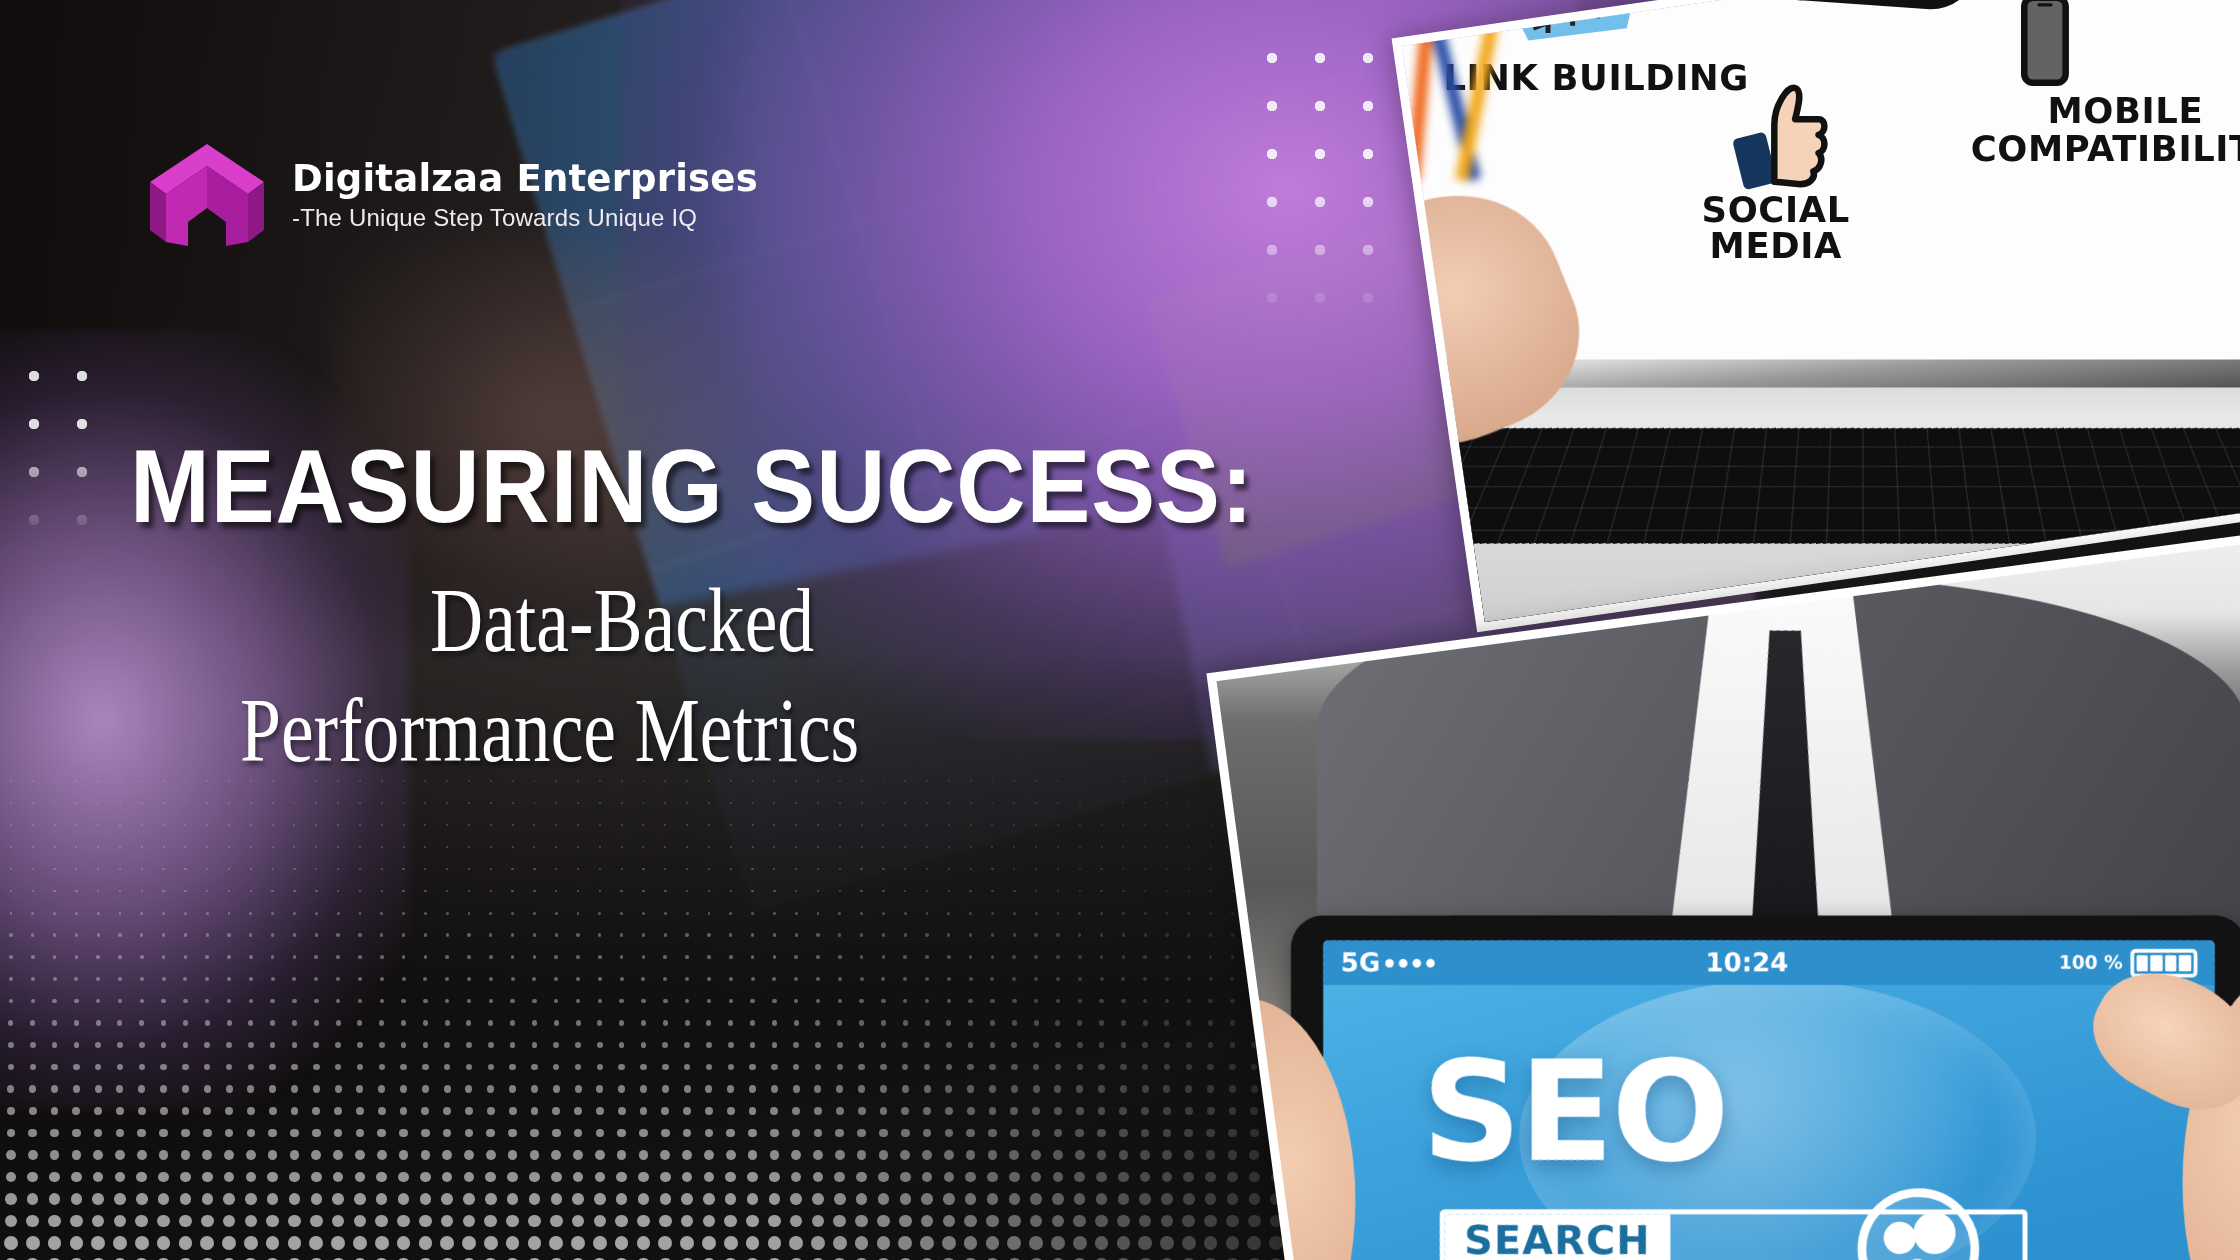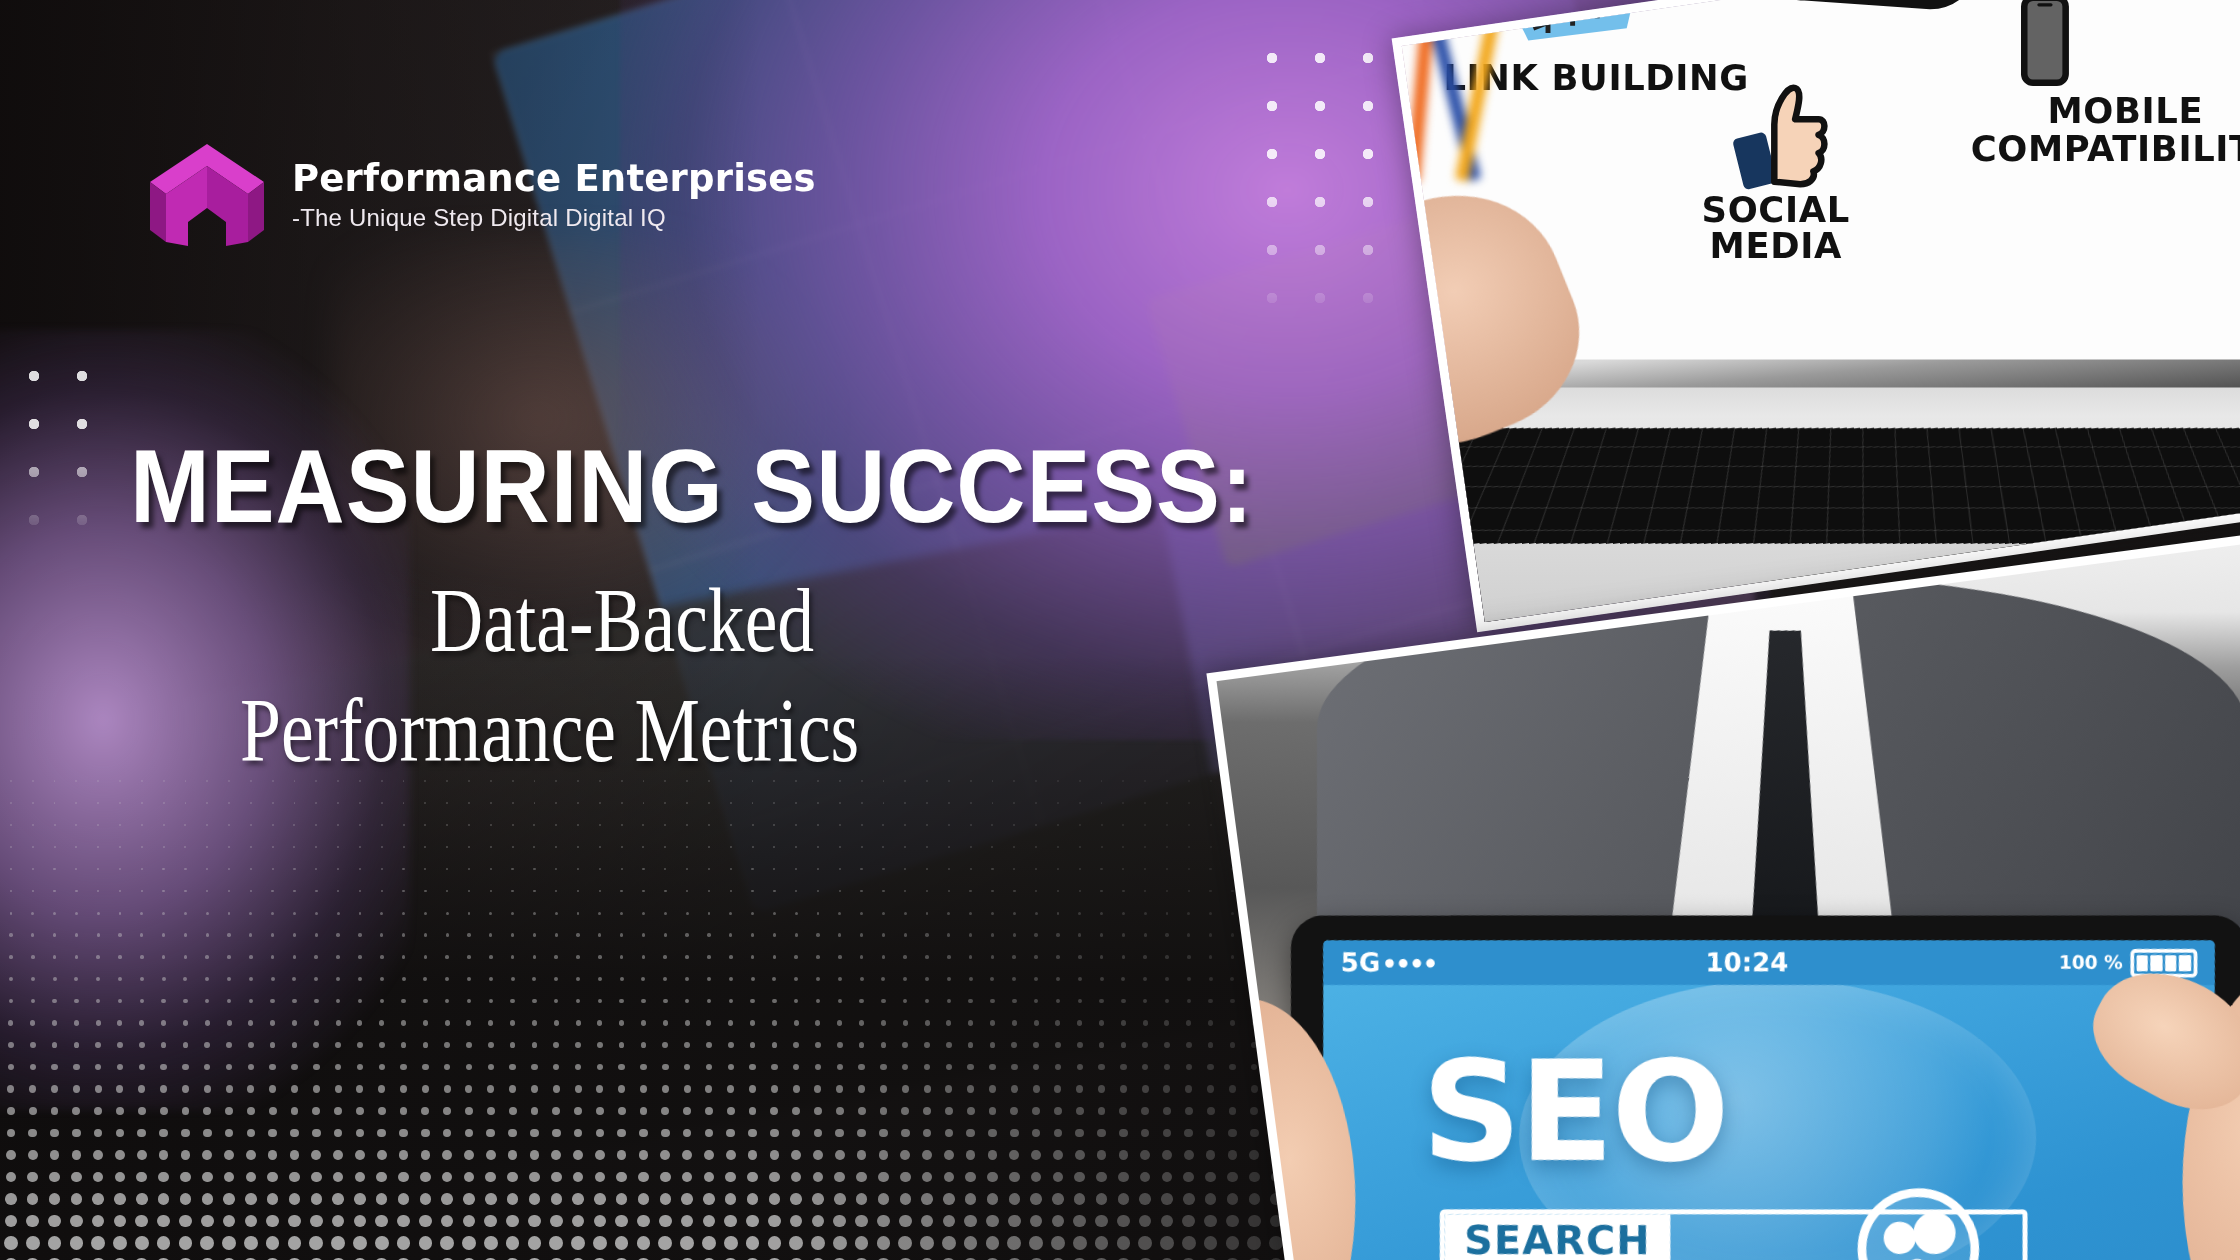--- a/index.html
+++ b/index.html
@@ -1909,22 +1909,22 @@
   <div class="logo-block">
     <svg class="logo-mark" viewBox="0 0 118 108">
       <polygon points="59,2 116,40 100,52 59,24 18,52 2,40" fill="#D93FCB"></polygon>
       <polygon points="2,40 18,52 18,100 2,88" fill="#8E1884"></polygon>
       <polygon points="18,52 59,24 59,66 40,80 40,104 18,100" fill="#C02AB3"></polygon>
       <polygon points="59,24 100,52 100,100 78,104 78,80 59,66" fill="#A81E9E"></polygon>
       <polygon points="100,52 116,40 116,88 100,100" fill="#8E1884"></polygon>
       <polygon points="40,80 59,66 78,80 78,104 40,104" fill="#1a1414" opacity="0"></polygon>
     </svg>
     <div class="logo-text">
-      <div class="logo-title">Performance Enterprises</div>
-      <div class="logo-tagline">-The Unique Step Digital Digital IQ</div>
+      <div class="logo-title">Digitalzaa Enterprises</div>
+      <div class="logo-tagline">-The Unique Step Towards Unique IQ</div>
     </div>
   </div>
 
   <div class="headline">MEASURING SUCCESS:</div>
   <div class="sub-line sub-1">Data-Backed</div>
   <div class="sub-line sub-2">Performance Metrics</div>
 
 
   <div class="panel panel-laptop">
     <div class="laptop-inner">

